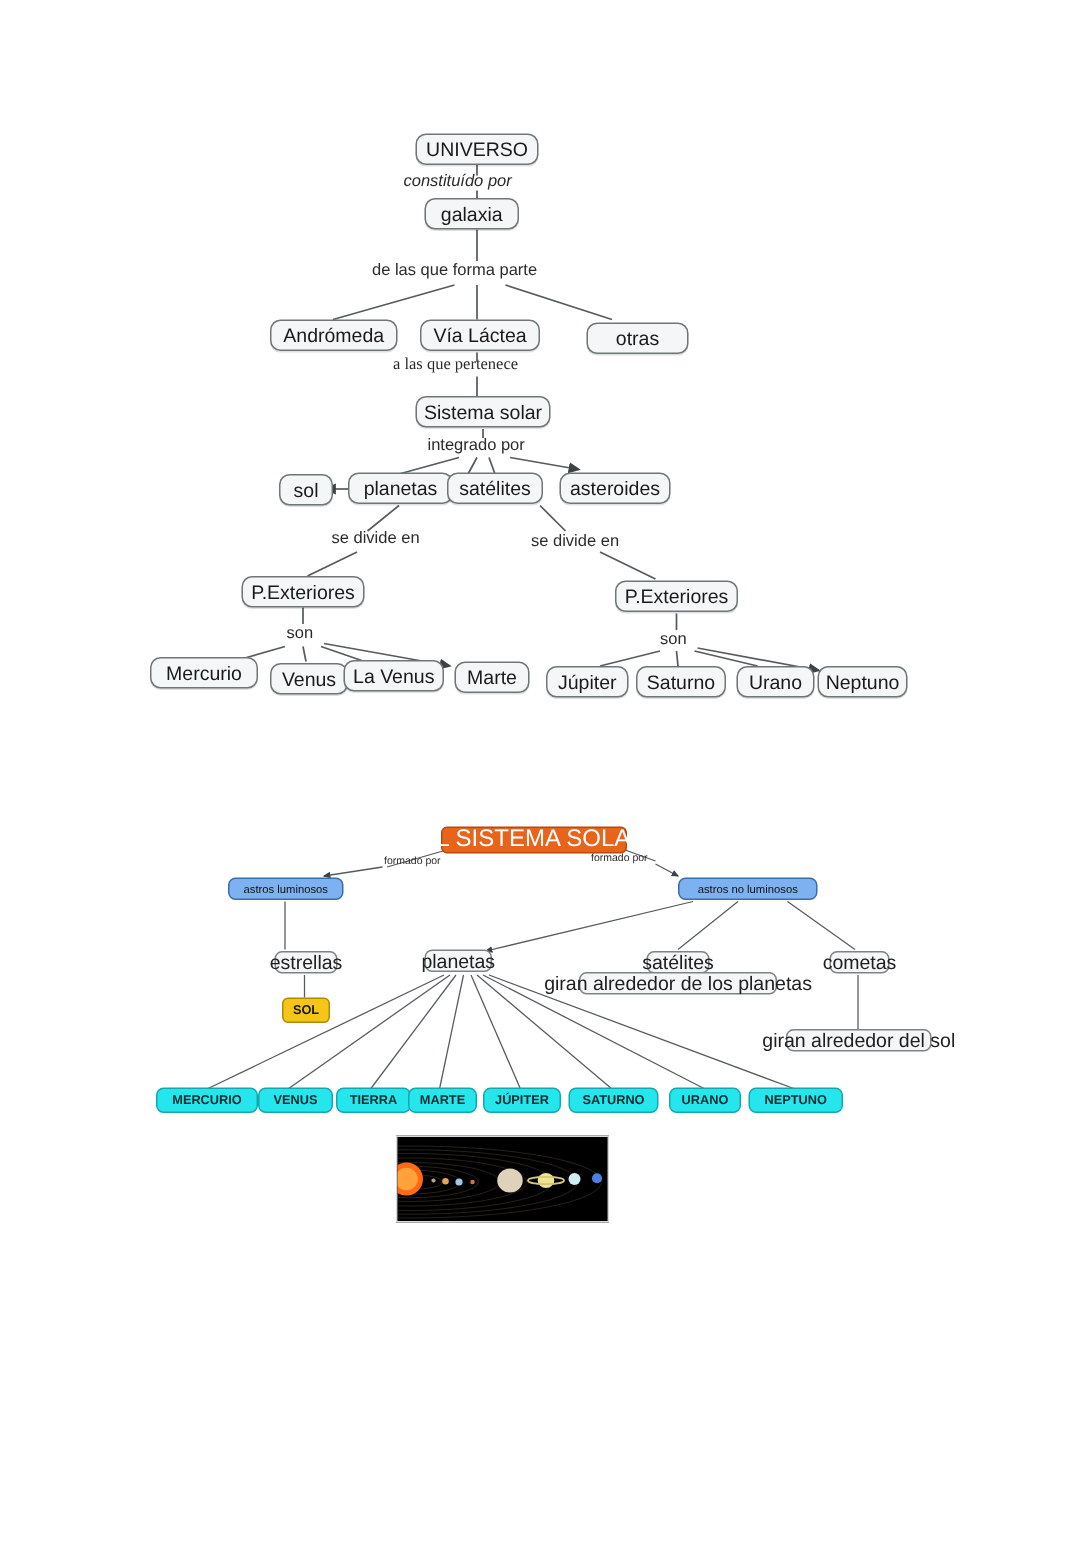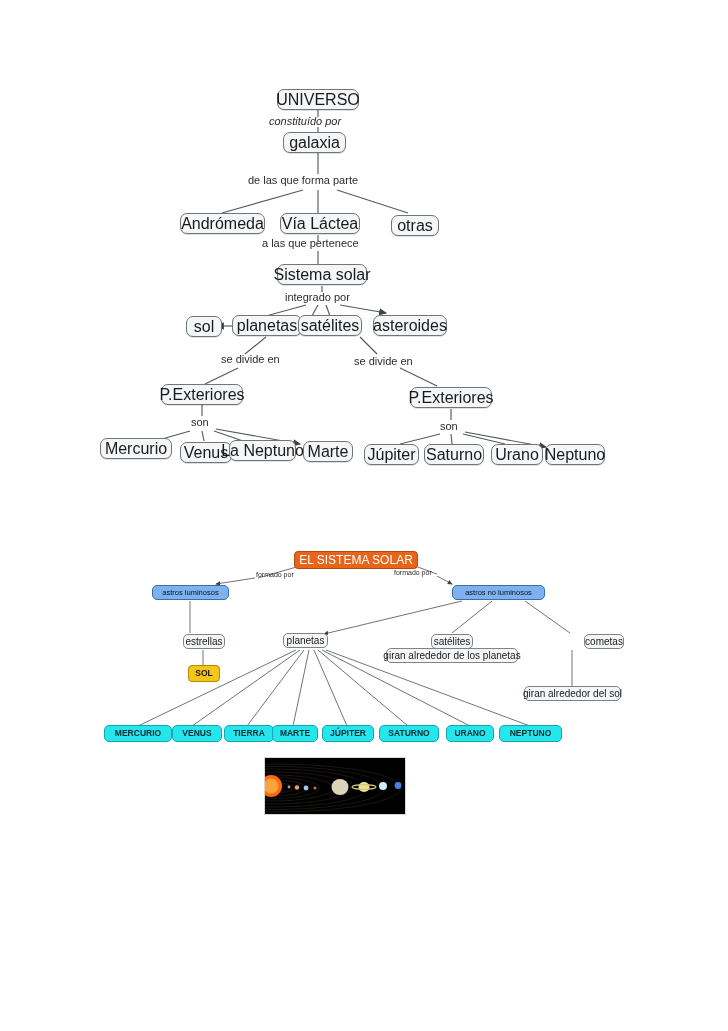--- a/index.html
+++ b/index.html
@@ -32,40 +32,40 @@
     justify-content: center;
     white-space: nowrap;
     border-radius: 7px;
     line-height: 1;
   }
   
   .n-plain {
     background: #f4f6f7;
     border: 1.3px solid #6f7678;
     color: #1a1a1a;
-    font-size: 16px;
+    font-size: 13px;
     padding: 0 7px;
     height: 21px;
     box-shadow: 0 1px 0 rgba(0,0,0,0.12);
   }
   
   .n-plain2 {
     background: #f4f6f7;
     border: 1.2px solid #7d8486;
     color: #202020;
-    font-size: 10px;
+    font-size: 13px;
     padding: 0 5px;
     height: 15px;
     border-radius: 5px;
   }
   .n-orange {
     background: #e8641a;
     border: 1.4px solid #b44a10;
     color: #ffffff;
-    font-size: 12px;
+    font-size: 16px;
     padding: 0 7px;
     height: 18px;
     border-radius: 4px;
   }
   .n-blue {
     background: #7eb1f0;
     border: 1.3px solid #3a6ea8;
     color: #111111;
     font-size: 7.5px;
     padding: 0 10px;
@@ -216,25 +216,25 @@
   </div>
 
   <div class="node n-plain" style="left:180px; top:213px; width:85px;">
     <span>Andrómeda</span>
   </div>
 
   <div class="node n-plain" style="left:280px; top:213px; width:80px;">
     <span>Vía Láctea</span>
   </div>
 
-  <div class="node n-plain" style="left:391px; top:215px; width:48px;">
+  <div class="node n-plain" style="left:391px; top:215px; width:68px;">
     <span>otras</span>
   </div>
 
-  <div class="link-label ll-1" style="left:262px; top:238px;">
+  <div class="link-label ll-1" style="left:262px; top:238px;font-family:Liberation Serif, serif;">
     <span>a las que pertenece</span>
   </div>
 
   <div class="node n-plain" style="left:277px; top:264px; width:90px;">
     <span>Sistema solar</span>
   </div>
 
   <div class="link-label ll-1" style="left:285px; top:292px;">
     <span>integrado por</span>
   </div>
@@ -281,21 +281,21 @@
 
   <div class="node n-plain" style="left:100px; top:438px; width:72px;">
     <span>Mercurio</span>
   </div>
 
   <div class="node n-plain" style="left:180px; top:442px; width:52px;">
     <span>Venus</span>
   </div>
 
   <div class="node n-plain" style="left:229px; top:440px; width:67px;">
-    <span>La Neptuno</span>
+    <span>La Venus</span>
   </div>
 
   <div class="node n-plain" style="left:303px; top:441px; width:50px;">
     <span>Marte</span>
   </div>
 
   <div class="node n-plain" style="left:364px; top:444px; width:55px;">
     <span>Júpiter</span>
   </div>
 
@@ -340,21 +340,21 @@
   </div>
 
   <div class="node n-plain2" style="left:283px; top:633px; width:45px;">
     <span>planetas</span>
   </div>
 
   <div class="node n-plain2" style="left:431px; top:634px; width:42px;">
     <span>satélites</span>
   </div>
 
-  <div class="node n-plain2" style="left:553px; top:634px; width:40px;margin-left:31px;">
+  <div class="node n-plain2" style="left:553px; top:634px; width:40px;">
     <span>cometas</span>
   </div>
 
   <div class="node n-plain2" style="left:386px; top:648px; width:132px;">
     <span>giran alrededor de los planetas</span>
   </div>
 
   <div class="node n-plain2" style="left:524px; top:686px; width:97px;">
     <span>giran alrededor del sol</span>
   </div>

